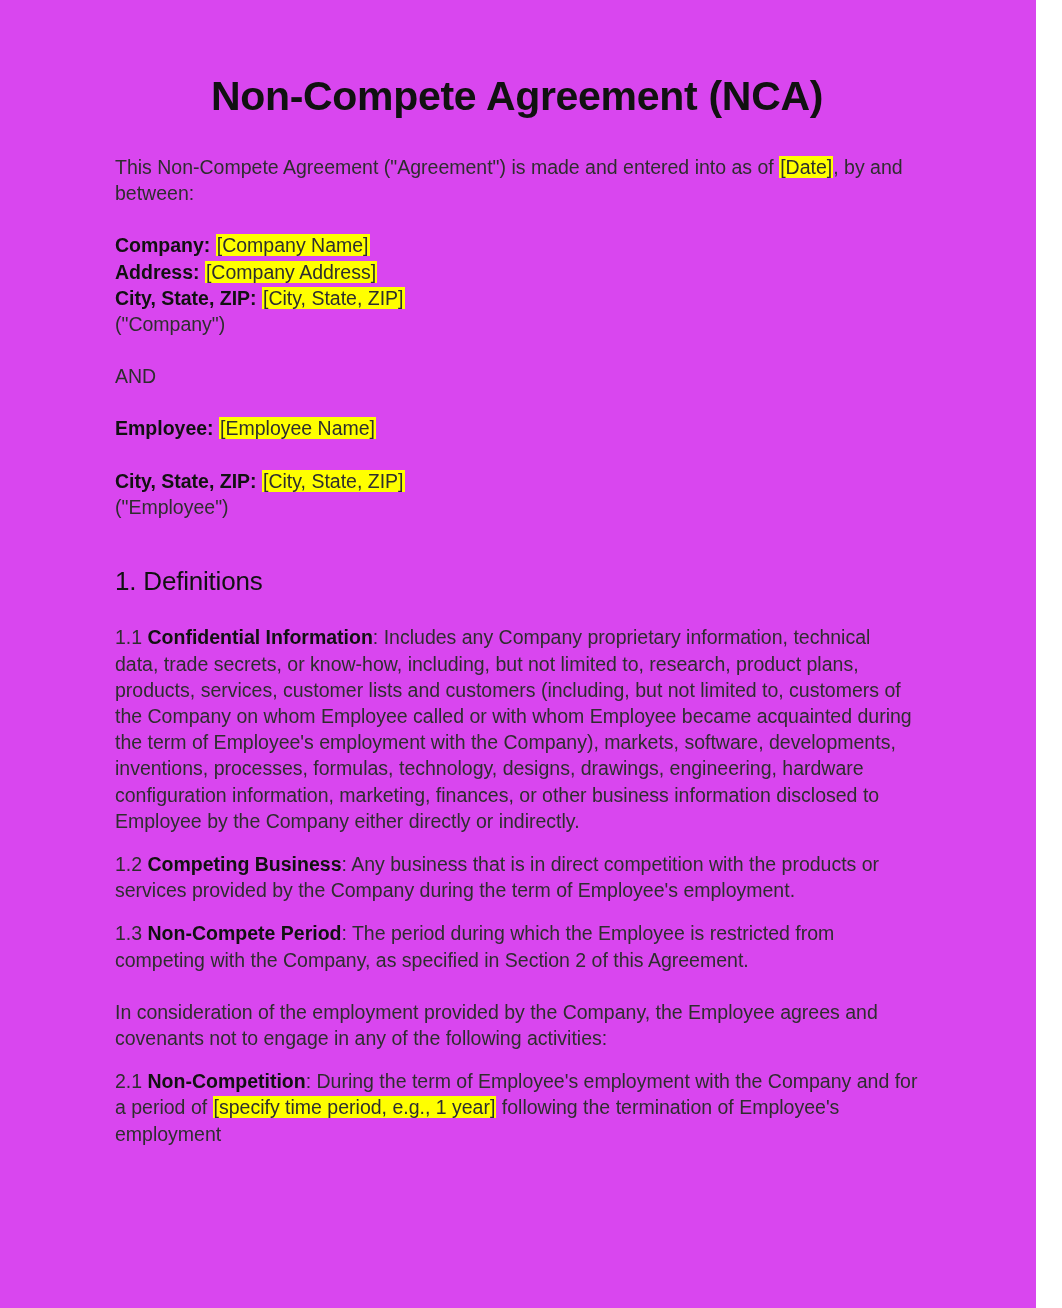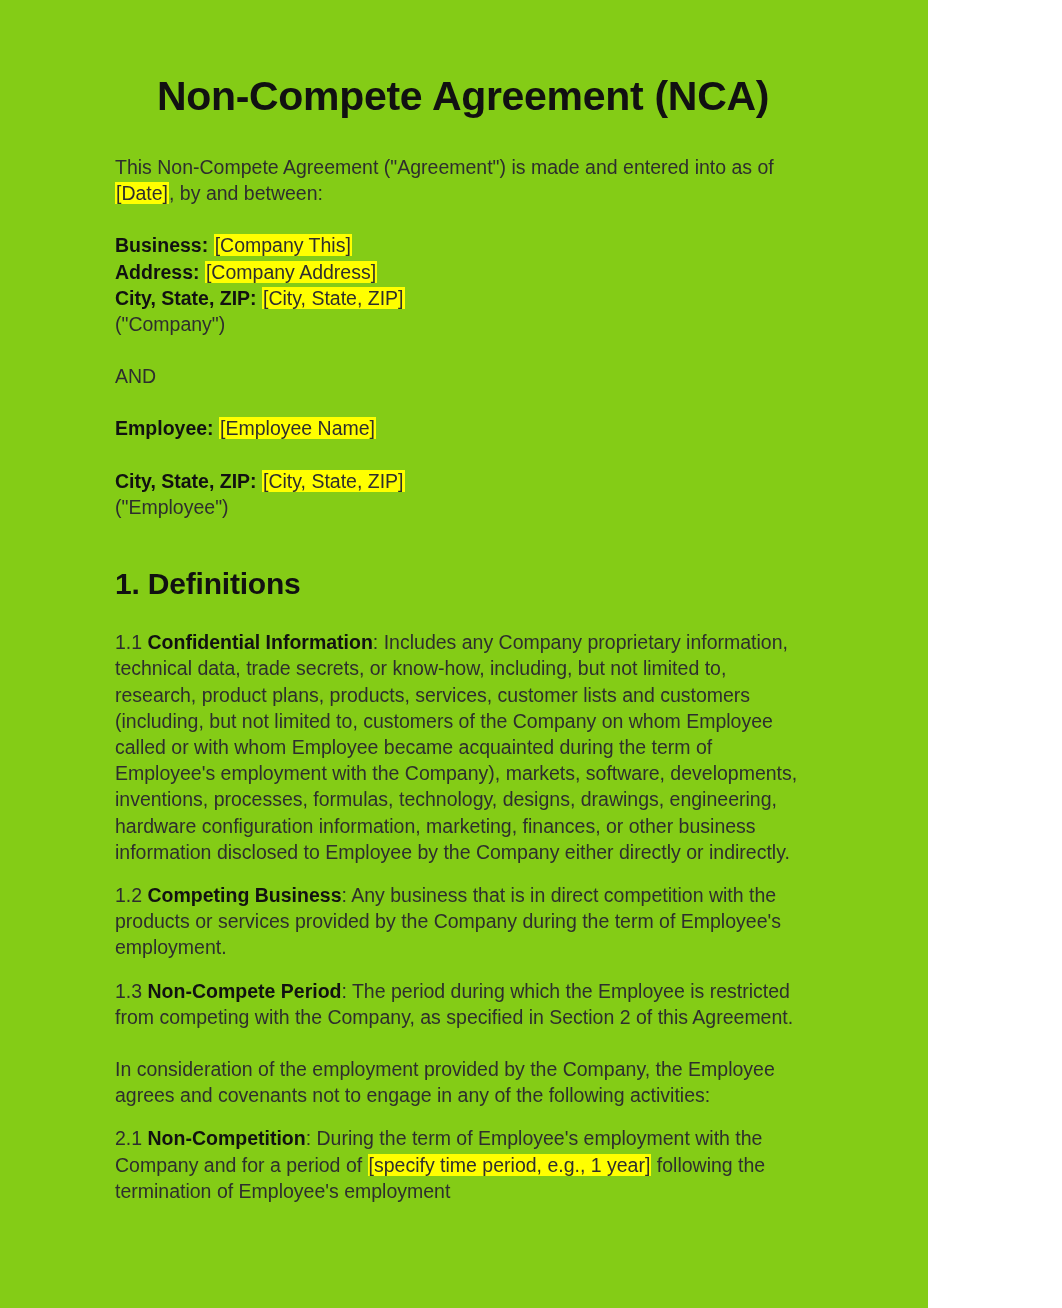--- a/index.html
+++ b/index.html
@@ -11,23 +11,23 @@
   body {
     width: 1062px;
     height: 1308px;
     font-family: "Liberation Sans", sans-serif;
     color: #2b2b2b;
     -webkit-font-smoothing: antialiased;
     overflow: hidden;
   }
   .page {
     box-sizing: border-box;
-    width: 928px;
+    width: 1036px;
     height: 1308px;
-    background: #84cc16;
+    background: #d946ef;
     padding: 0 117px 0 115px;
   }
   .doc-title {
     margin: 0;
     padding: 74px 0 0 0;
     text-align: center;
     font-size: 41px;
     font-weight: bold;
     line-height: 1.12;
     letter-spacing: -0.3px;
@@ -56,22 +56,22 @@
   .hl {
     background-color: #ffff00;
     color: #2e2e2e;
     padding: 0 1px;
     box-decoration-break: clone;
     -webkit-box-decoration-break: clone;
   }
   h2.section-heading {
     margin: 0;
     padding-top: 46px;
-    font-size: 30px;
-    font-weight: bold;
+    font-size: 26px;
+    font-weight: normal;
     line-height: 1.2;
     letter-spacing: -0.2px;
     color: #111111;
   }
   .clause {
     margin-top: 17px;
   }
   .section-intro {
     margin-top: 26px;
   }
@@ -86,21 +86,21 @@
 </head>
 <body>
 
 <div class="page">
 
   <h1 class="doc-title">Non-Compete Agreement (NCA)</h1>
 
   <p class="intro"><span>This Non-Compete Agreement ("Agreement") is made and entered into as of </span><span class="hl">[Date]</span><span>, by and between:</span></p>
 
   <p class="party-block">
-    <span class="party-line"><b>Business:</b> <span class="hl">[Company This]</span></span><br>
+    <span class="party-line"><b>Company:</b> <span class="hl">[Company Name]</span></span><br>
     <span class="party-line"><b>Address:</b> <span class="hl">[Company Address]</span></span><br>
     <span class="party-line"><b>City, State, ZIP:</b> <span class="hl">[City, State, ZIP]</span></span><br>
     <span class="quote-line">("Company")</span>
   </p>
 
   <p class="and-line">AND</p>
 
   <p class="party-block">
     <span class="party-line"><b>Employee:</b> <span class="hl">[Employee Name]</span></span><br>
     <br>

